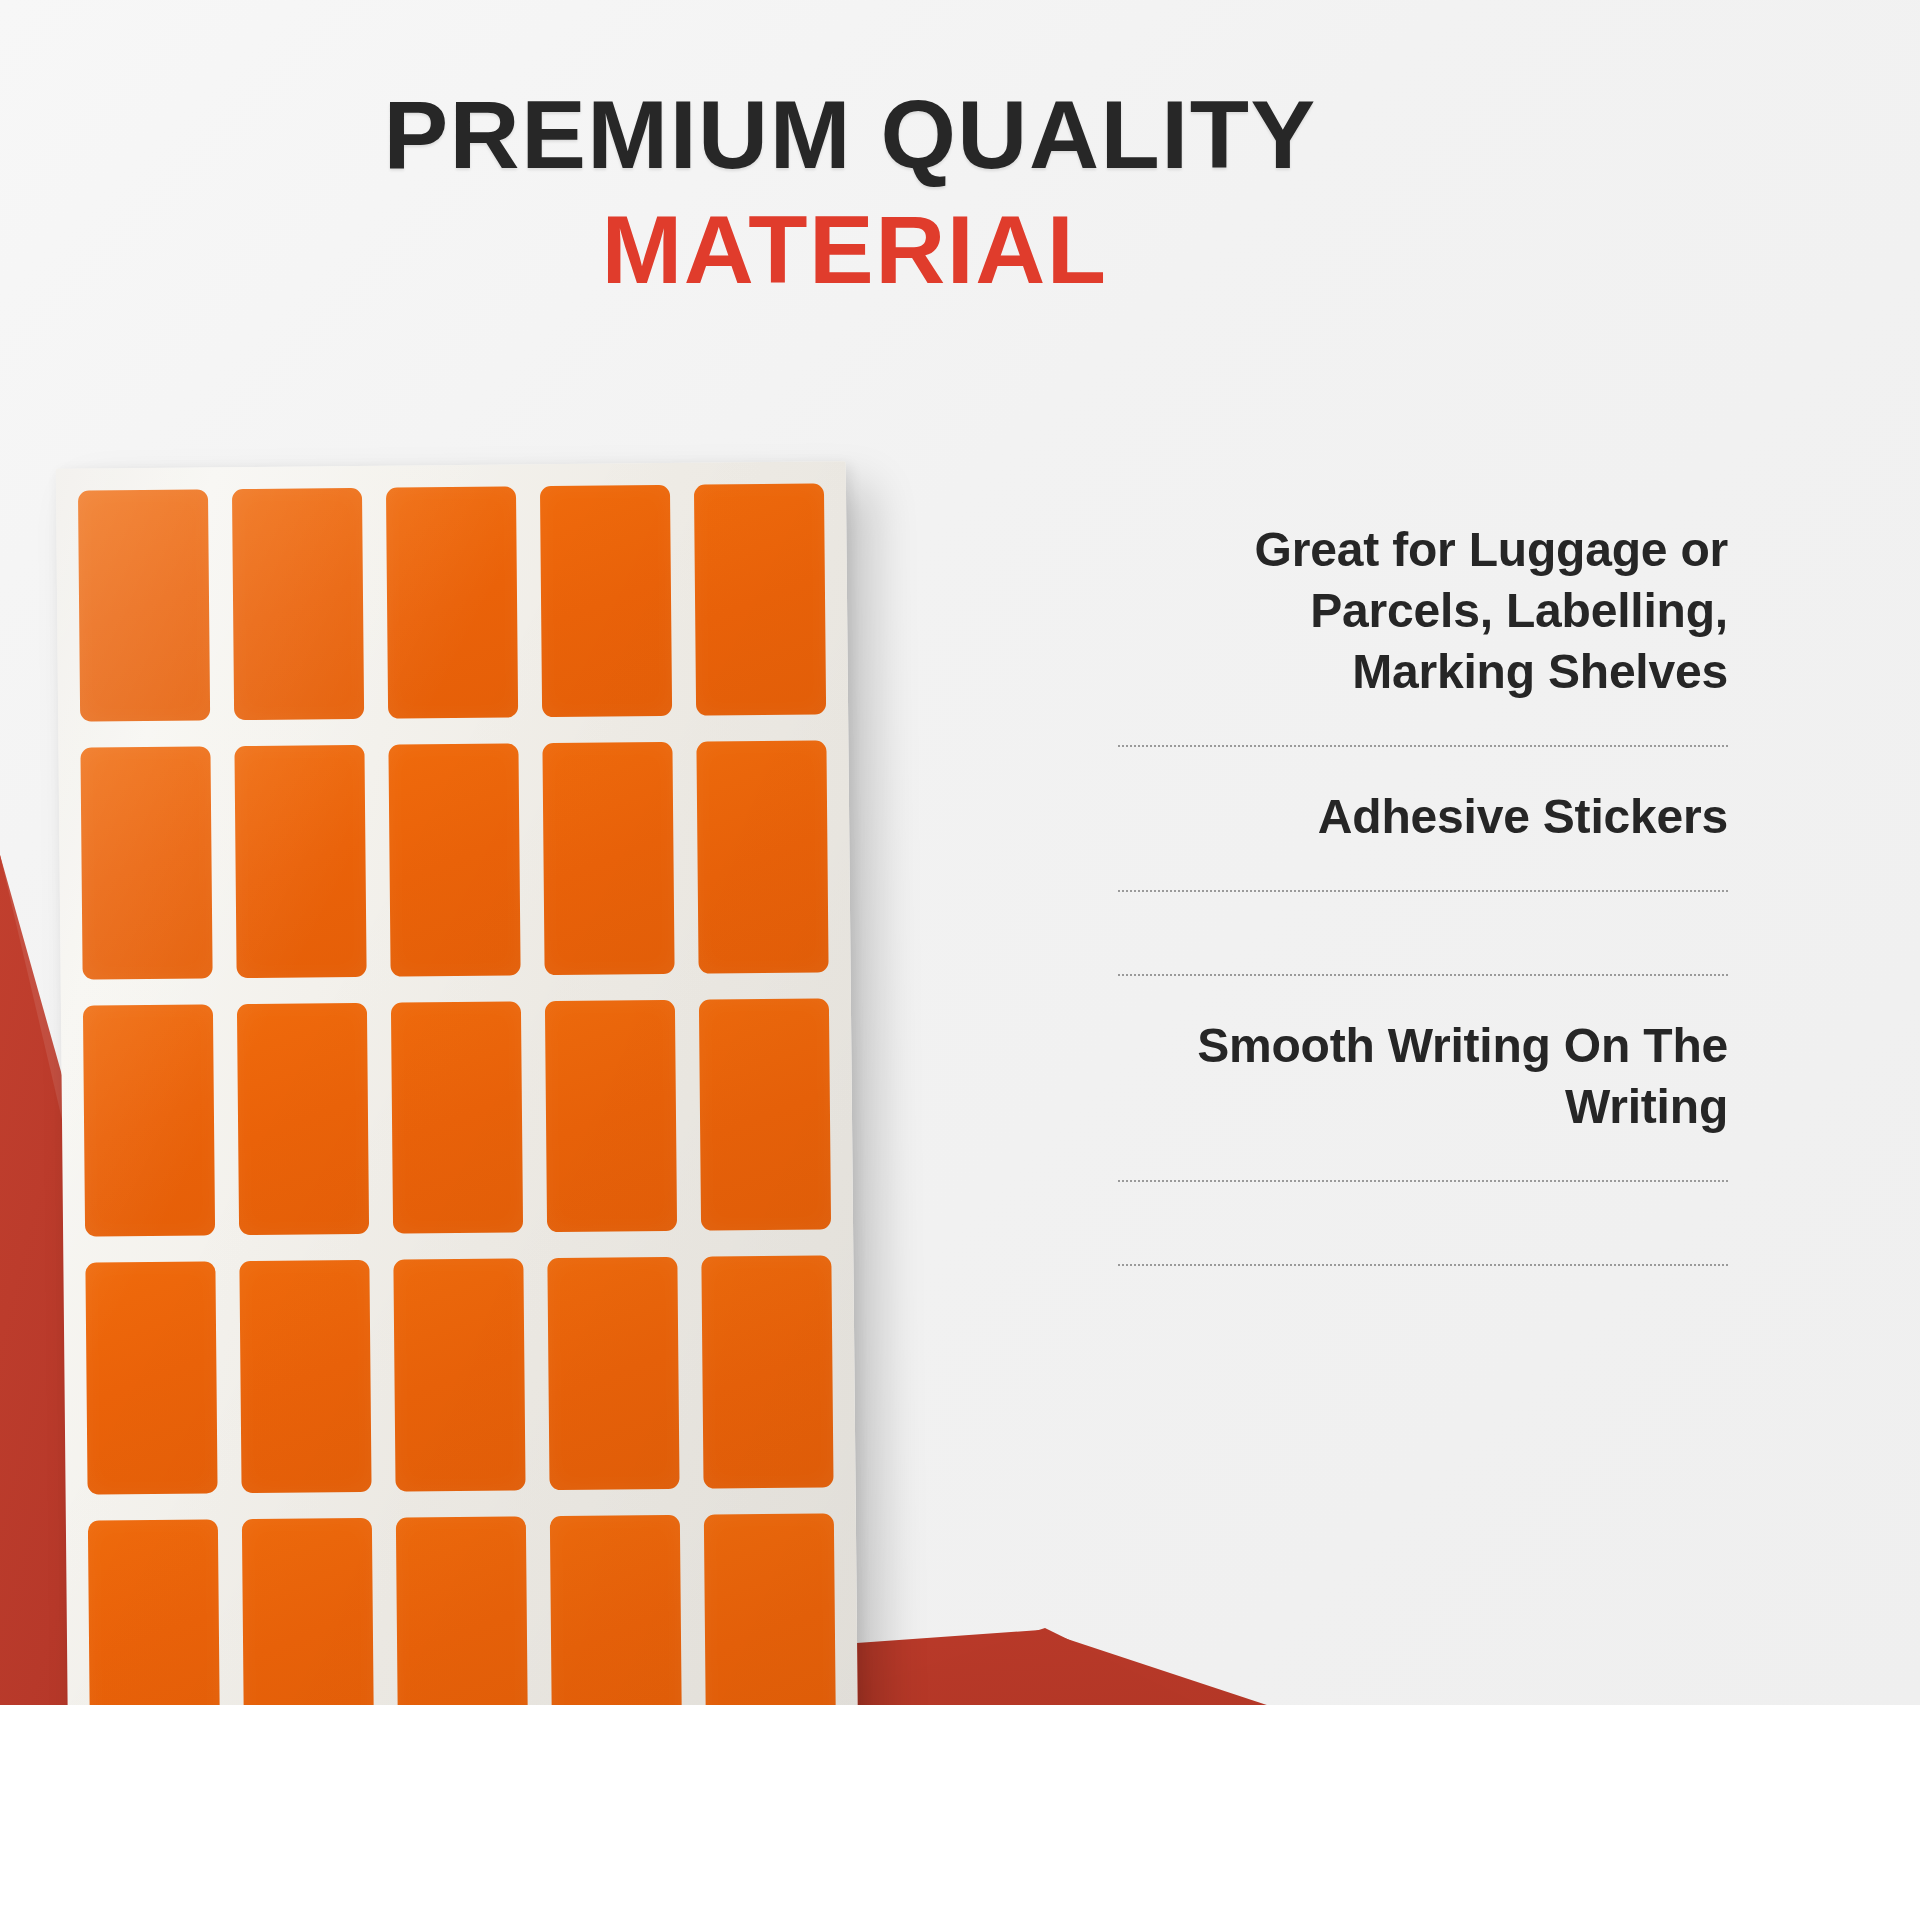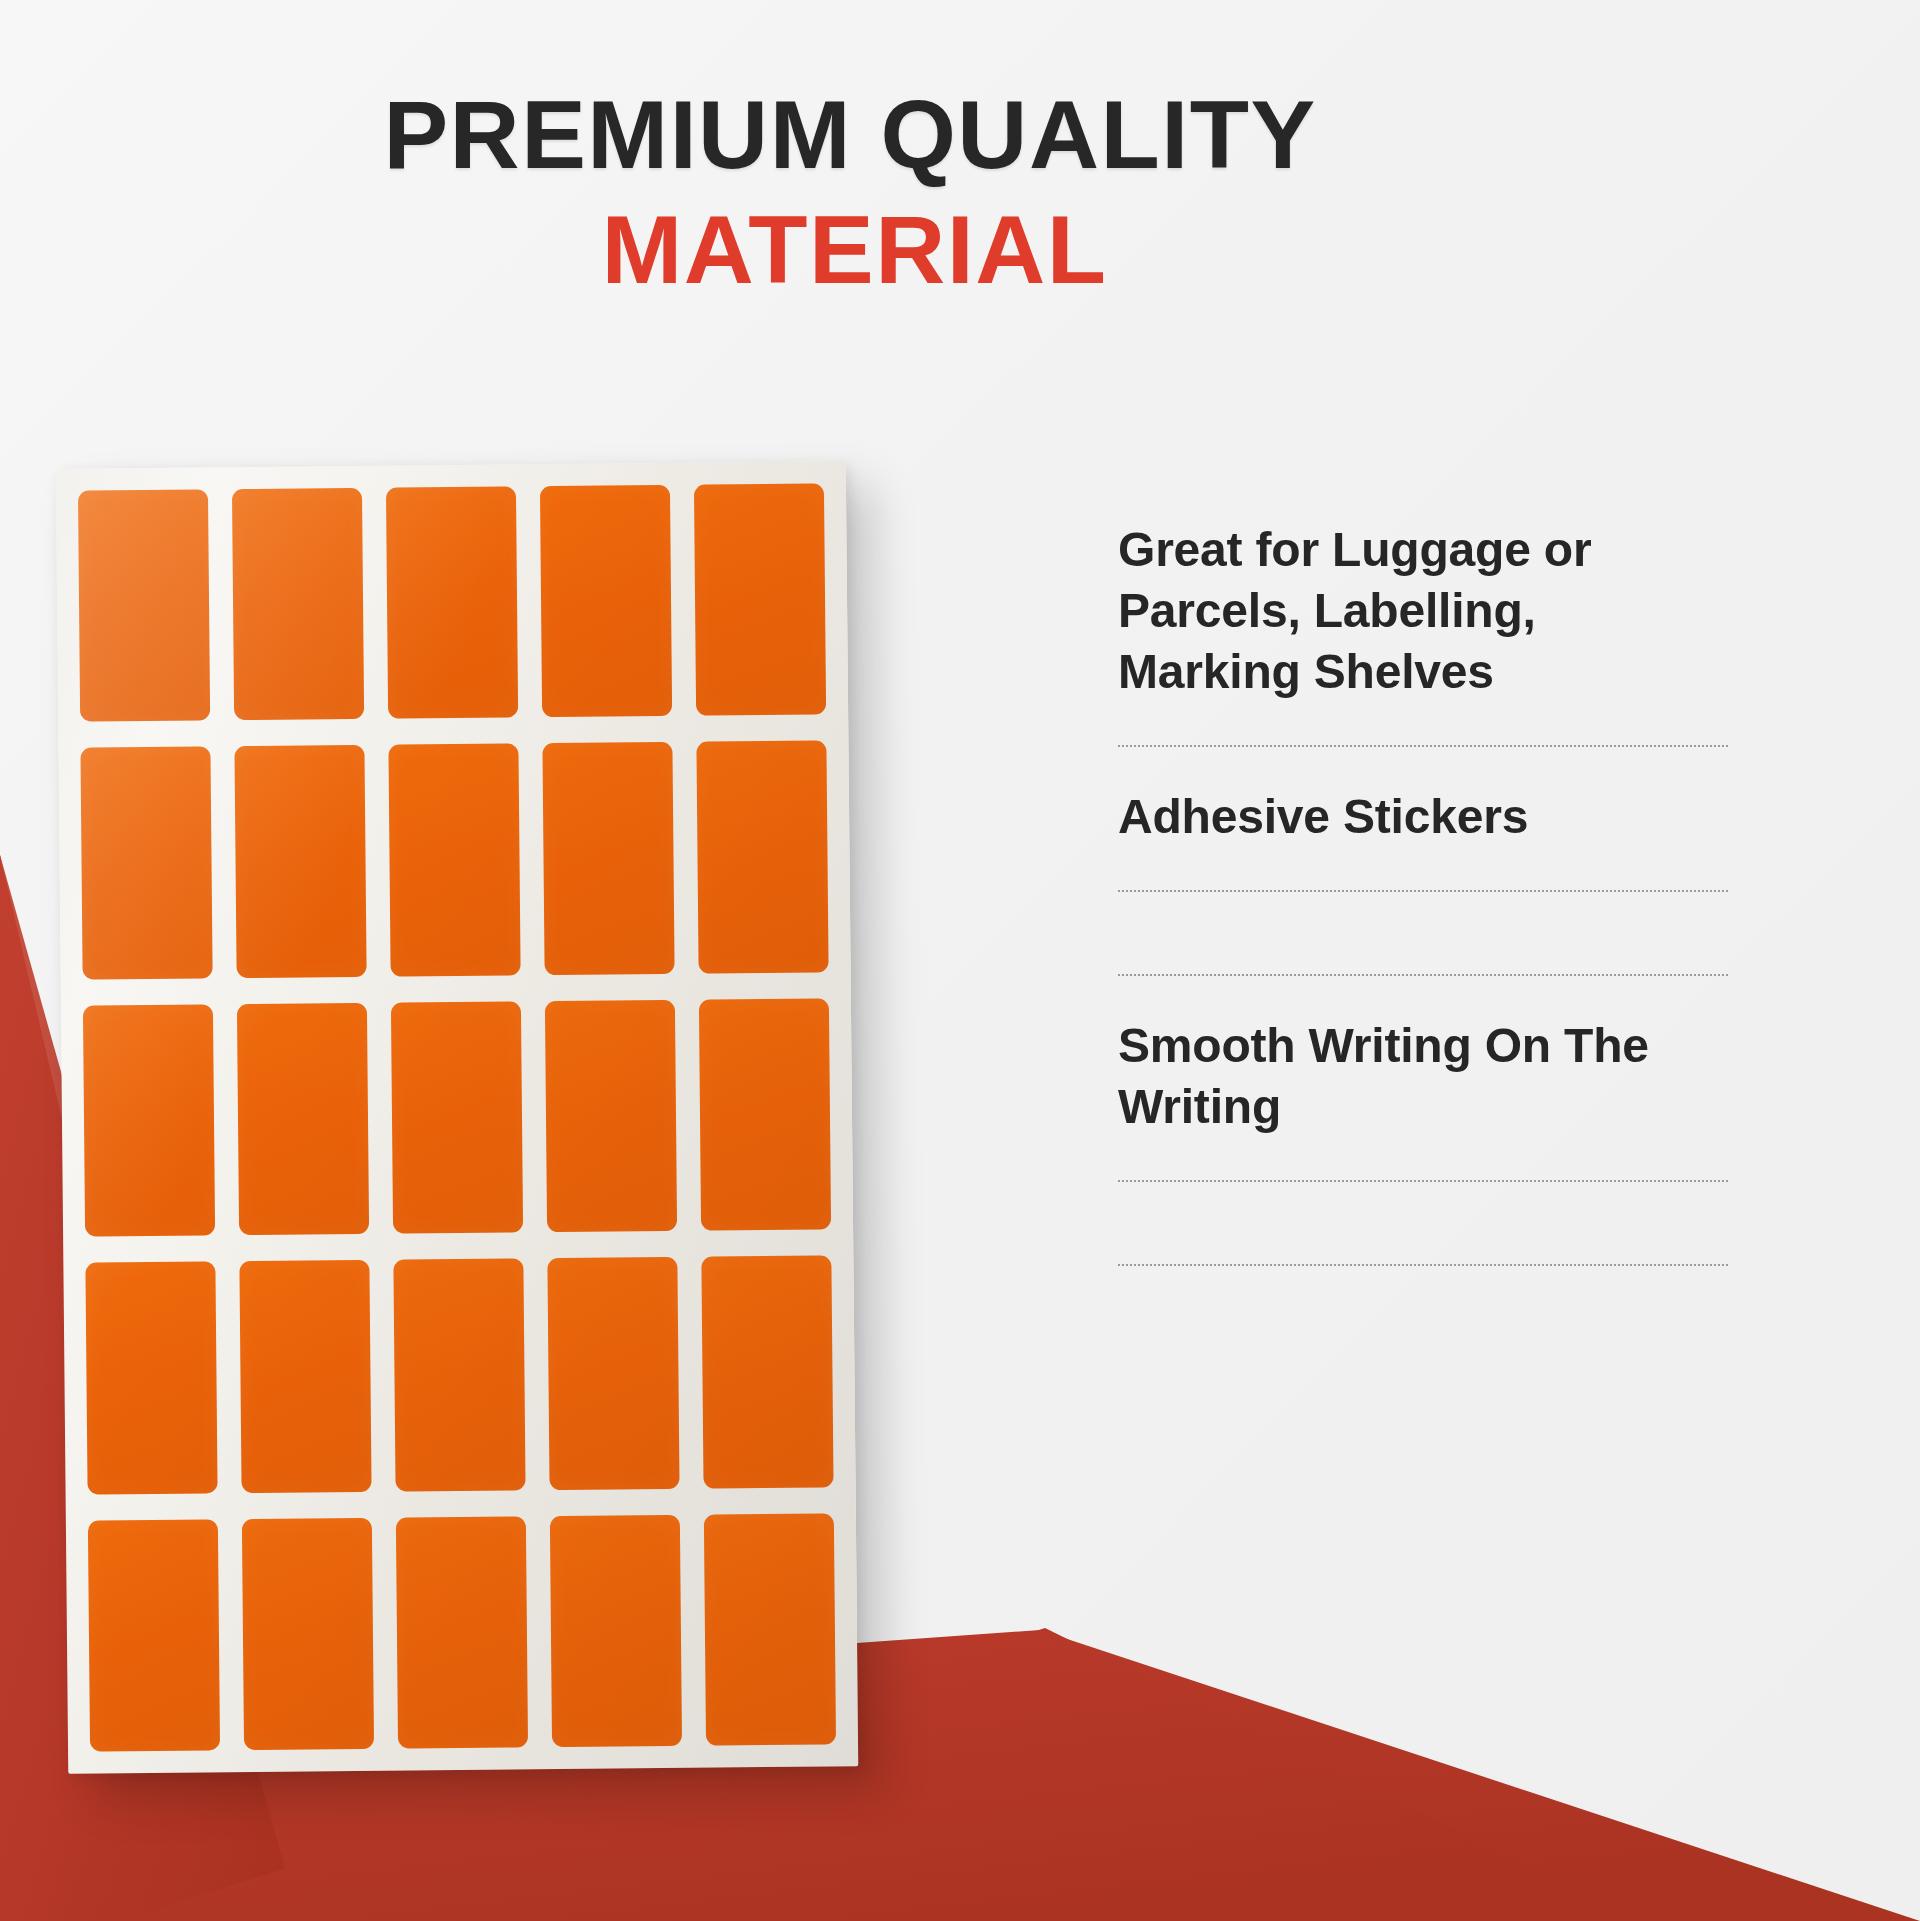--- a/index.html
+++ b/index.html
@@ -11,21 +11,21 @@
     width: 1920px;
     height: 1921px;
     font-family: "Liberation Sans", sans-serif;
     overflow: hidden;
   }
 
   
   .stage {
     position: relative;
     width: 1920px;
-    height: 1921px;
+    height: 1705px;
     background: linear-gradient(135deg, #f7f7f7 0%, #f2f2f2 40%, #efefef 100%);
     overflow: hidden;
   }
 
   
   .red-wedge-left {
     position: absolute;
     left: 0;
     top: 0;
     width: 1920px;
@@ -121,20 +121,21 @@
   .feature-item {
     padding: 0 0 0 0;
   }
   .feature-text {
     font-size: 48px;
     font-weight: 700;
     color: #262626;
     line-height: 1.27;
     letter-spacing: -0.2px;
     margin: 0;
+    text-align: right;
   }
   .feature-divider {
     height: 0;
     border-top: 2px dotted #9a9a9a;
     margin: 0;
   }
   .sp-a { height: 42px; }
   .sp-b { height: 40px; }
 </style>
 </head>

